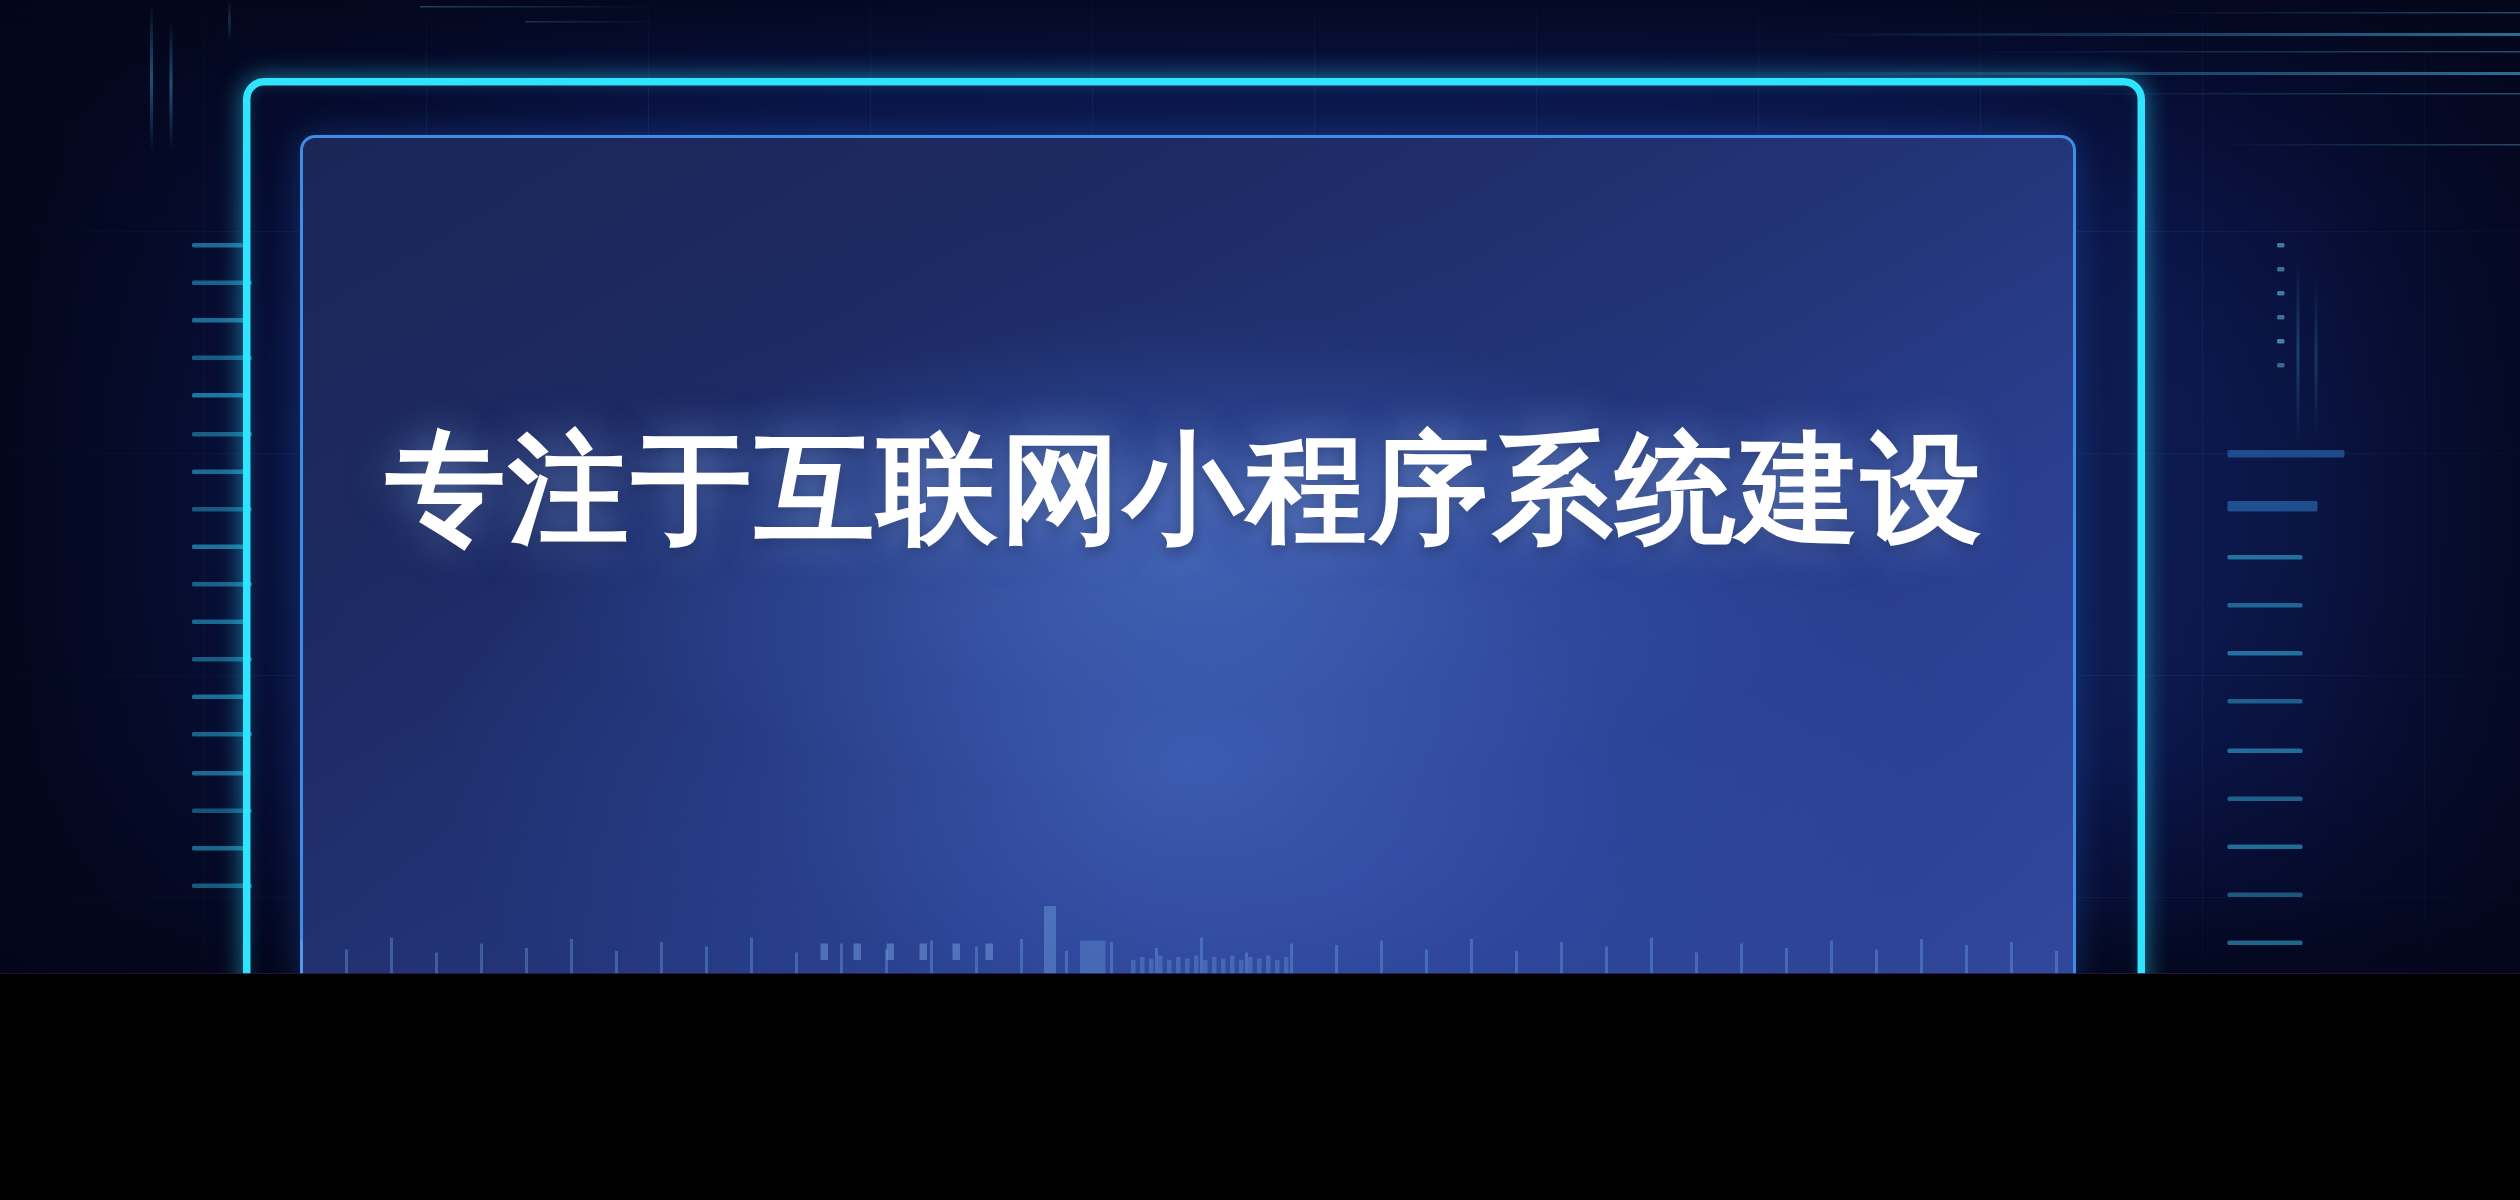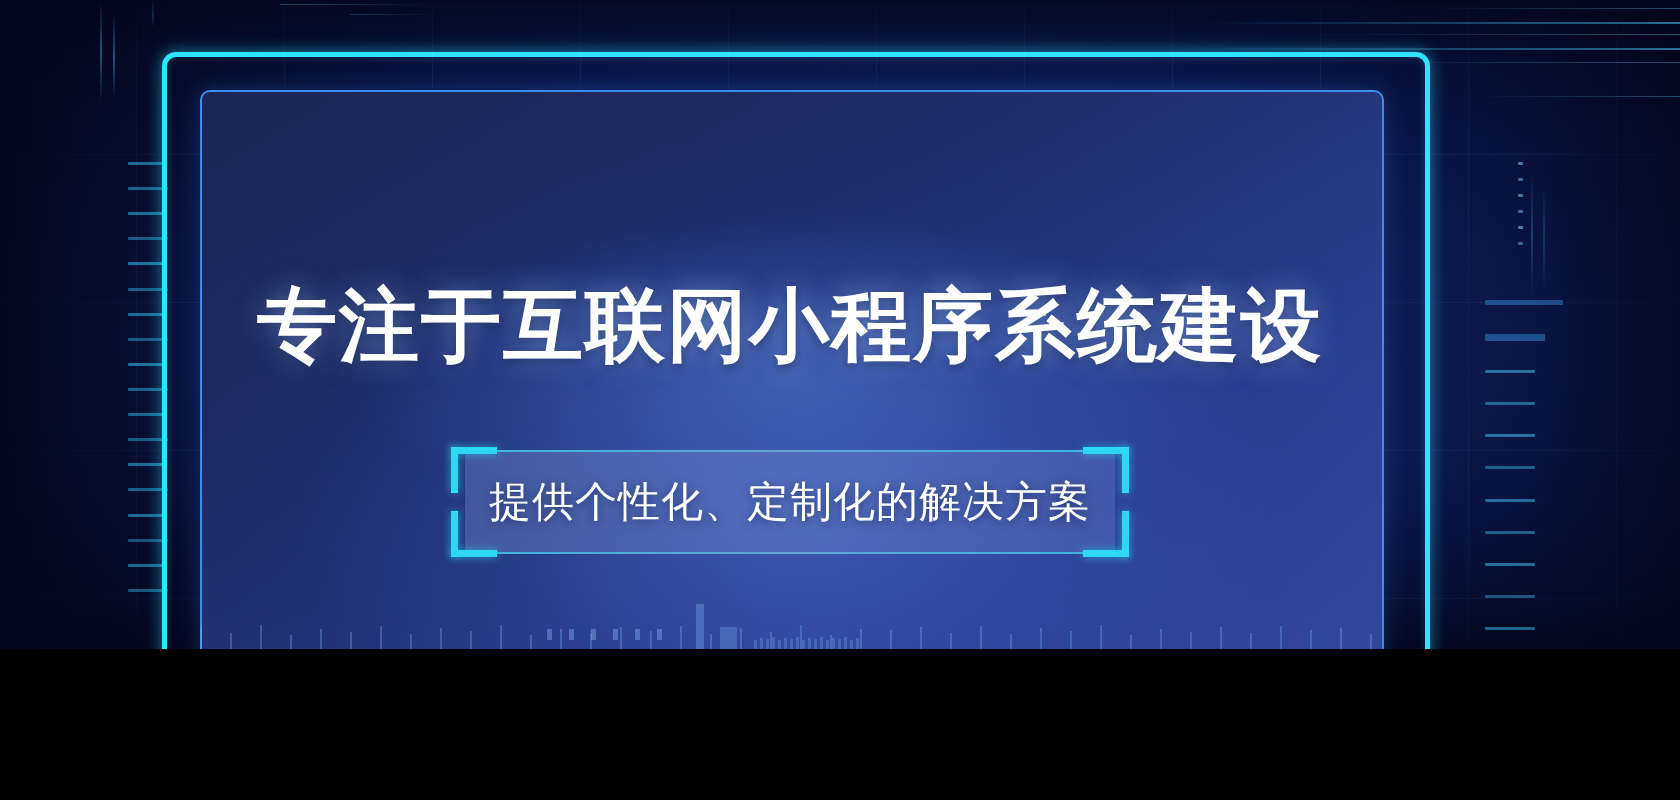--- a/index.html
+++ b/index.html
@@ -402,31 +402,15 @@
     <span class="bt" style="height:16px;"></span>
     <span class="bt" style="height:23px;"></span>
     <span class="bt" style="height:19px;"></span>
     <span class="bt" style="height:21px;"></span>
     <span class="bt" style="height:15px;"></span>
   </div>
 
   <div class="content">
     <div class="title">专注于互联网小程序系统建设</div>
 
-    <div class="subtitle-wrap">
-      <div class="sub-fill"></div>
-      <div class="sub-line-top"></div>
-      <div class="sub-line-bottom"></div>
-
-      <span class="corner tl"></span>
-      <span class="corner-v tl"></span>
-      <span class="corner tr"></span>
-      <span class="corner-v tr"></span>
-      <span class="corner bl"></span>
-      <span class="corner-v bl"></span>
-      <span class="corner br"></span>
-      <span class="corner-v br"></span>
-
-      <span class="subtitle">提供个性化、定制化的解决方案</span>
-    </div>
   </div>
 
 </div>
 
 </body></html>

